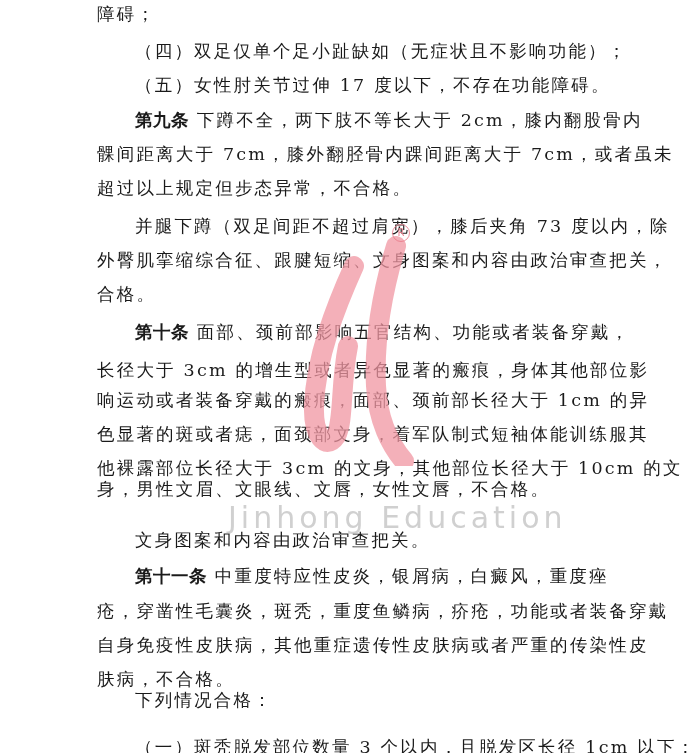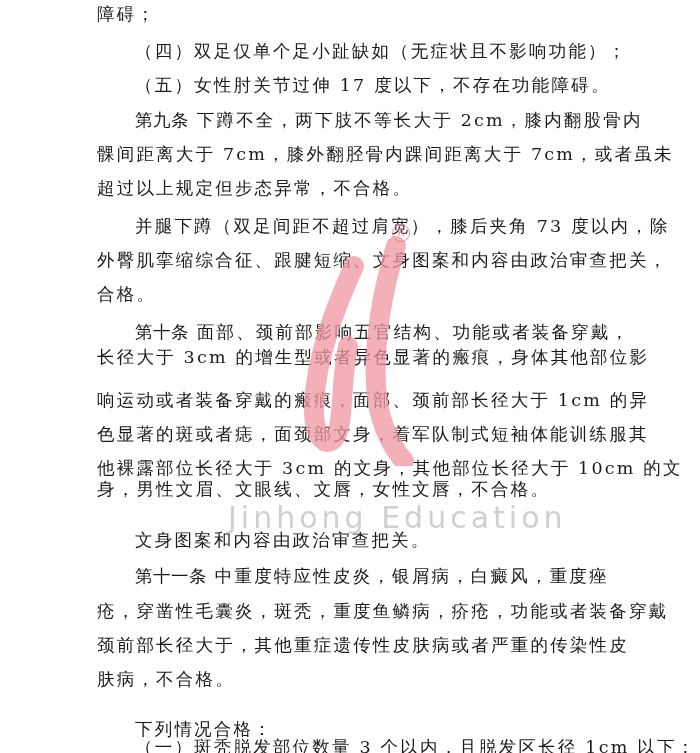--- a/index.html
+++ b/index.html
@@ -9,21 +9,21 @@
     font-family: "DejaVu Serif", "Liberation Serif", serif;
     color: #1a1a1a;
   }
   .page { position: absolute; left: 0; top: 0; width: 676px; height: 753px; border-radius: 17px; }
   .line {
     position: absolute; left: 97px; width: 520px;
     font-size: 17.5px; line-height: 22px; white-space: nowrap;
     letter-spacing: 2.2px;
   }
   .indent { left: 135px; }
-  .bold { font-weight: normal; font-family: "DejaVu Sans", "Liberation Sans", sans-serif; letter-spacing: 0.5px; text-align: center; }
+  .bold { font-weight: bold; font-family: "DejaVu Sans", "Liberation Sans", sans-serif; letter-spacing: 0.5px; text-align: center; }
   .wm-logo {
     position: absolute; left: 296px; top: 236px; width: 120px; height: 230px;
     pointer-events: none;
   }
   .wm-text {
     position: absolute; left: 218px; top: 402px; width: 420px;
     font-family: "DejaVu Sans", "Liberation Sans", sans-serif;
     font-weight: bold; font-size: 68px; letter-spacing: 8px;
     color: rgba(150,150,150,0.45); pointer-events: none; white-space: nowrap;
   }
@@ -48,31 +48,31 @@
     <div class="line" style="top:3px"><span>障碍；</span></div>
     <div class="line indent" style="top:40px"><span>（四）双足仅单个足小趾缺如（无症状且不影响功能）；</span></div>
     <div class="line indent" style="top:74px"><span>（五）女性肘关节过伸 17 度以下，不存在功能障碍。</span></div>
     <div class="line indent" style="top:109px"><span class="bold">第九条</span><span>  下蹲不全，两下肢不等长大于 2cm，膝内翻股骨内</span></div>
     <div class="line" style="top:143px"><span>髁间距离大于 7cm，膝外翻胫骨内踝间距离大于 7cm，或者虽未</span></div>
     <div class="line" style="top:177px"><span>超过以上规定但步态异常，不合格。</span></div>
     <div class="line indent" style="top:215px"><span>并腿下蹲（双足间距不超过肩宽），膝后夹角 73 度以内，除</span></div>
     <div class="line" style="top:249px"><span>外臀肌挛缩综合征、跟腱短缩、文身图案和内容由政治审查把关，</span></div>
     <div class="line" style="top:283px"><span>合格。</span></div>
     <div class="line indent" style="top:321px"><span class="bold">第十条</span><span>  面部、颈前部影响五官结构、功能或者装备穿戴，</span></div>
-    <div class="line" style="top:346px"><span>长径大于 3cm 的增生型或者异色显著的瘢痕，身体其他部位影</span></div>
+    <div class="line" style="top:359px"><span>长径大于 3cm 的增生型或者异色显著的瘢痕，身体其他部位影</span></div>
     <div class="line" style="top:389px"><span>响运动或者装备穿戴的瘢痕，面部、颈前部长径大于 1cm 的异</span></div>
     <div class="line" style="top:423px"><span>色显著的斑或者痣，面颈部文身，着军队制式短袖体能训练服其</span></div>
     <div class="line" style="top:457px"><span>他裸露部位长径大于 3cm 的文身，其他部位长径大于 10cm 的文</span></div>
     <div class="line" style="top:478px"><span>身，男性文眉、文眼线、文唇，女性文唇，不合格。</span></div>
     <div class="line indent" style="top:529px"><span>文身图案和内容由政治审查把关。</span></div>
     <div class="line indent" style="top:565px"><span class="bold">第十一条</span><span>  中重度特应性皮炎，银屑病，白癜风，重度痤</span></div>
     <div class="line" style="top:600px"><span>疮，穿凿性毛囊炎，斑秃，重度鱼鳞病，疥疮，功能或者装备穿戴</span></div>
-    <div class="line" style="top:634px"><span>颈前部长径大于，其他重症遗传性皮肤病或者严重的传染性皮</span></div>
+    <div class="line" style="top:634px"><span>自身免疫性皮肤病，其他重症遗传性皮肤病或者严重的传染性皮</span></div>
     <div class="line" style="top:668px"><span>肤病，不合格。</span></div>
-    <div class="line indent" style="top:718px"><span>下列情况合格：</span></div>
+    <div class="line indent" style="top:689px"><span>下列情况合格：</span></div>
     <div class="line indent" style="top:736px"><span>（一）斑秃脱发部位数量 3 个以内，且脱发区长径 1cm 以下；</span></div>
   </div>
 
   <svg class="wm-logo" viewBox="0 0 120 230">
     <path d="M58 30 C40 70, 20 120, 18 170 C17 200, 30 215, 40 200 C48 185, 44 150, 52 110" stroke="rgba(240,150,162,0.75)" stroke-width="20" fill="none" stroke-linecap="round"></path>
     <path d="M100 10 C85 60, 78 110, 80 150 C82 185, 95 210, 108 225" stroke="rgba(240,150,162,0.75)" stroke-width="20" fill="none" stroke-linecap="round"></path>
   </svg>
   <div class="wm-reg">R</div>
   <div class="wm-sub">Jinhong Education</div>
 </div>

